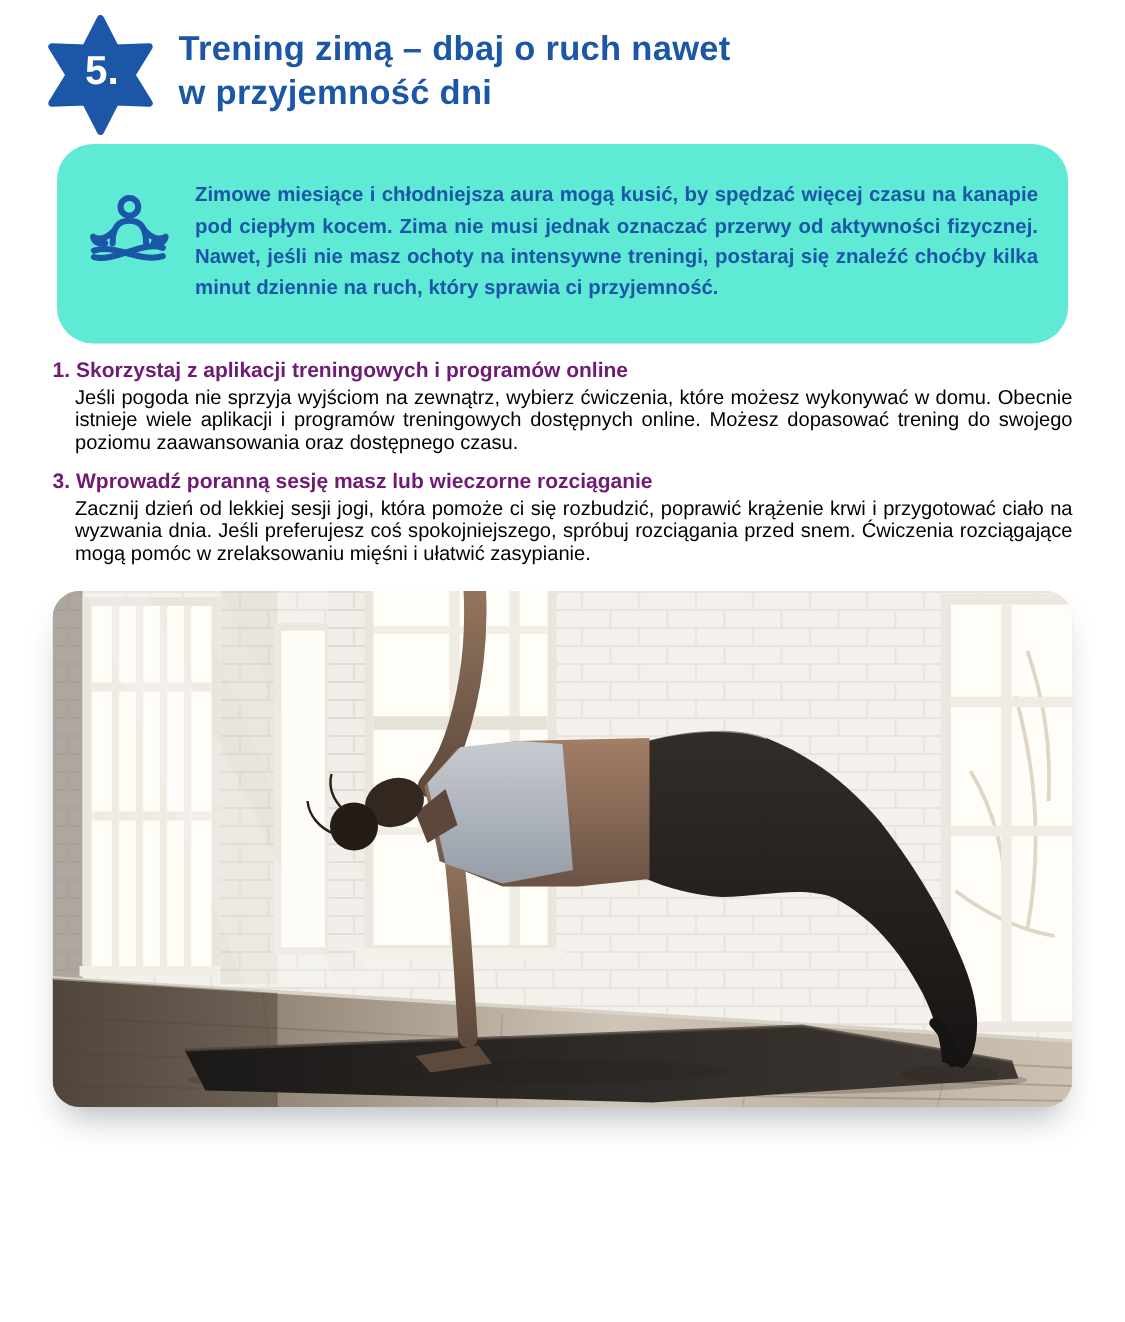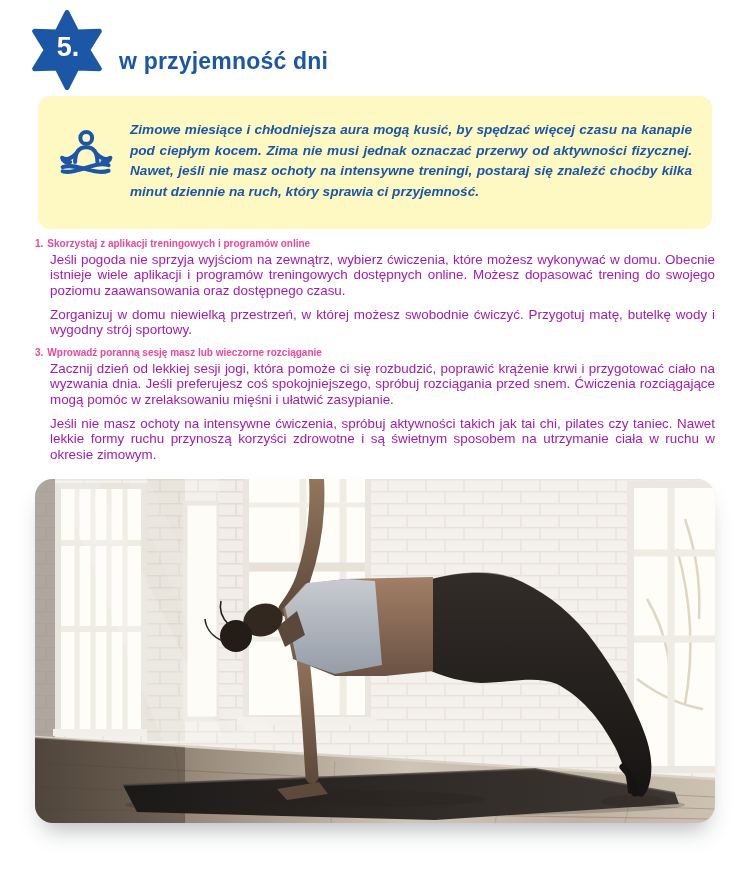--- a/index.html
+++ b/index.html
@@ -14,38 +14,38 @@
   .star-num{
     position:absolute;left:50%;top:50%;transform:translate(-46%,-52%);
     color:#ffffff;font-weight:bold;font-size:27px;letter-spacing:0;
   }
   .page-title{
     margin:8px 0 0 12px;color:#1b57a6;font-size:23px;line-height:1.26;
     font-weight:bold;letter-spacing:.2px;
   }
   
   .intro-box{
-    margin:10px 38px 0 38px;background:#fef9c3;border-radius:12px;
-    display:flex;align-items:center;gap:14px;padding:24px 20px 26px 16px;font-style:italic;
+    margin:10px 38px 0 38px;background:#5eead4;border-radius:24px;
+    display:flex;align-items:center;gap:14px;padding:24px 20px 26px 16px;
   }
   .intro-icon{flex:0 0 62px;height:66px;}
   .intro-text{
     margin:0;color:#1b57a6;font-weight:bold;font-size:13.6px;line-height:1.52;
     text-align:justify;
   }
   
   .section-heading{
     margin:21px 35px 0 35px;color:#22a455;font-size:14.6px;font-weight:bold;
     letter-spacing:.2px;
   }
   .item{margin:9px 35px 0 35px;}
-  .item-title{color:#ec4899;font-weight:bold;font-size:10px;line-height:1.15;}
+  .item-title{color:#701a75;font-weight:bold;font-size:14px;line-height:1.15;}
   .item-num{margin-right:4px;}
   .item-body{
-    margin:3px 0 0 15px;color:#a21caf;font-size:13.4px;line-height:15.3px;
+    margin:3px 0 0 15px;color:#000000;font-size:13.4px;line-height:15.3px;
     text-align:justify;
   }
   
   .photo-card{
     margin:17px 35px 0 35px;width:680px;height:344px;border-radius:18px;
     overflow:hidden;box-shadow:0 14px 22px -8px rgba(40,50,60,.35);
     background:#f3f1ec;
   }
   .photo-card svg{display:block;width:680px;height:344px;}
 </style>
@@ -54,21 +54,21 @@
 
 <div class="page">
 
   <header class="header">
     <div class="star-wrap">
       <svg viewBox="0 0 100 100" aria-hidden="true">
         <polygon points="50,3 62.5,27.5 90.5,26.5 76,50 90.5,73.5 62.5,72.5 50,97 37.5,72.5 9.5,73.5 24,50 9.5,26.5 37.5,27.5" fill="#1b57a6" stroke="#1b57a6" stroke-width="6" stroke-linejoin="round"></polygon>
       </svg>
       <span class="star-num">5.</span>
     </div>
-    <h1 class="page-title"><br><span>w przyjemność dni</span></h1>
+    <h1 class="page-title"><span>Trening zimą – dbaj o ruch nawet</span><br><span>w przyjemność dni</span></h1>
   </header>
 
   <section class="intro-box">
     <div class="intro-icon">
       <svg viewBox="0 0 100 100" aria-hidden="true" fill="none" stroke="#1b57a6" stroke-width="6.5" stroke-linecap="round" stroke-linejoin="round">
         <circle cx="52" cy="16" r="9.5"></circle>
         <path d="M34 55 C34 37 41 31 52 31 C63 31 70 37 70 55"></path>
         <path d="M35 42 C27 50 19 52 13 48 C14 54 20 57 26 55"></path>
         <path d="M69 42 C77 50 85 52 91 48 C90 54 84 57 78 55"></path>
         <path d="M14 63 C36 55 64 77 88 69"></path>
@@ -77,28 +77,26 @@
     </div>
     <p class="intro-text">Zimowe miesiące i chłodniejsza aura mogą kusić, by spędzać więcej czasu na kanapie pod ciepłym kocem. Zima nie musi jednak oznaczać przerwy od aktywności fizycznej. Nawet, jeśli nie masz ochoty na intensywne treningi, postaraj się znaleźć choćby kilka minut dziennie na ruch, który sprawia ci przyjemność.</p>
   </section>
 
 
   <div class="item">
     <div class="item-title"><span class="item-num">1.</span><span>Skorzystaj z aplikacji treningowych i programów online</span></div>
     <p class="item-body">Jeśli pogoda nie sprzyja wyjściom na zewnątrz, wybierz ćwiczenia, które możesz wykonywać w domu. Obecnie istnieje wiele aplikacji i programów treningowych dostępnych online. Możesz dopasować trening do swojego poziomu zaawansowania oraz dostępnego czasu.</p>
   </div>
   <div class="item">
-    <p class="item-body">Zorganizuj w domu niewielką przestrzeń, w której możesz swobodnie ćwiczyć. Przygotuj matę, butelkę wody i wygodny strój sportowy.</p>
   </div>
   <div class="item">
     <div class="item-title"><span class="item-num">3.</span><span>Wprowadź poranną sesję masz lub wieczorne rozciąganie</span></div>
     <p class="item-body">Zacznij dzień od lekkiej sesji jogi, która pomoże ci się rozbudzić, poprawić krążenie krwi i przygotować ciało na wyzwania dnia. Jeśli preferujesz coś spokojniejszego, spróbuj rozciągania przed snem. Ćwiczenia rozciągające mogą pomóc w zrelaksowaniu mięśni i ułatwić zasypianie.</p>
   </div>
   <div class="item">
-    <p class="item-body">Jeśli nie masz ochoty na intensywne ćwiczenia, spróbuj aktywności takich jak tai chi, pilates czy taniec. Nawet lekkie formy ruchu przynoszą korzyści zdrowotne i są świetnym sposobem na utrzymanie ciała w ruchu w okresie zimowym.</p>
   </div>
 
   <figure class="photo-card" style="margin-top:17px">
     <svg viewBox="0 0 680 344" preserveAspectRatio="none" aria-hidden="true">
       <defs>
         <pattern id="brick" width="38" height="24" patternUnits="userSpaceOnUse">
           <rect width="38" height="24" fill="#f1eee9"></rect>
           <path d="M0 .7 H38 M0 12.7 H38" stroke="#e1dcd3" stroke-width="1.4"></path>
           <path d="M11 .7 V12.7 M30 12.7 V24" stroke="#e1dcd3" stroke-width="1.4"></path>
         </pattern>

